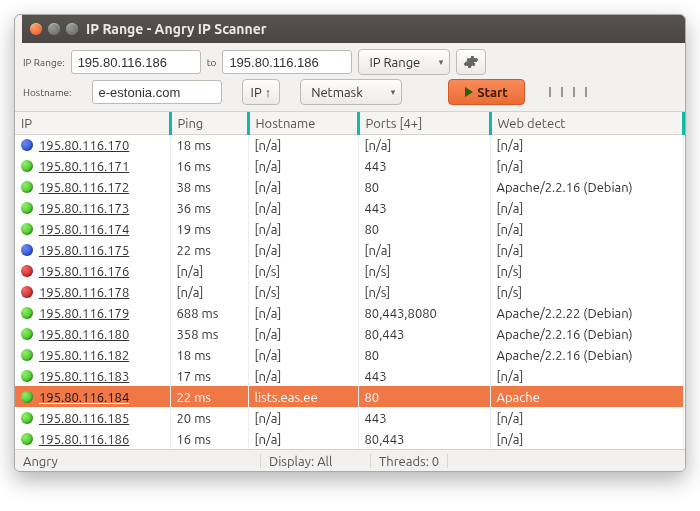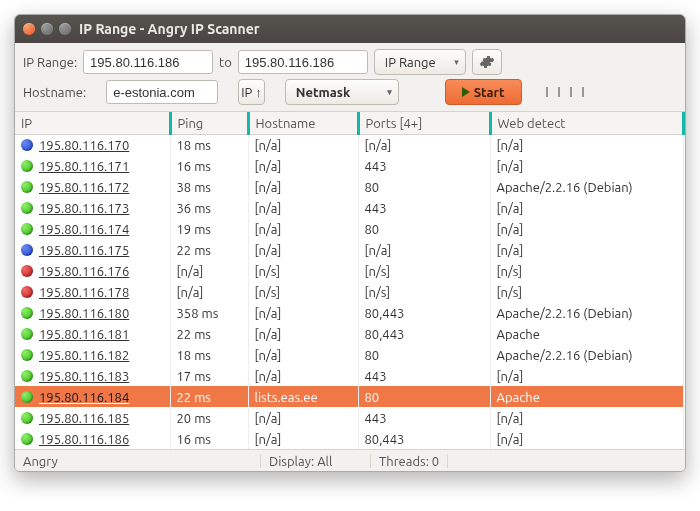--- a/index.html
+++ b/index.html
@@ -22,32 +22,33 @@
     box-shadow: 0 8px 22px rgba(0,0,0,0.3);
     background: #f2f1f0;
   }
   .titlebar {
     height: 28px;
     background: linear-gradient(#57534e, #4a4543);
     display: flex;
     align-items: center;
     padding: 0 8px;
     gap: 8px;
+    margin-left: 7px;
   }
   .titlebar .dots { display:flex; gap:6px; }
   .titlebar .dot { width:12px; height:12px; border-radius:50%; box-shadow: inset 0 1px 1px rgba(255,255,255,0.4); }
   .dot.close { background: radial-gradient(circle at 30% 30%, #f9a06a, #e95420); }
   .dot.min   { background: radial-gradient(circle at 30% 30%, #999, #666); }
   .dot.max   { background: radial-gradient(circle at 30% 30%, #999, #666); }
   .titlebar .title { color:#ece9e7; font-weight:bold; font-size:14px; }
 
   .toolbar { padding: 6px 8px; background:#f2f1f0; border-bottom:1px solid #d6d2cd; }
   .row { display:flex; align-items:center; gap:6px; margin-bottom:4px; }
   .row:last-child{margin-bottom:0;gap:20px;}
-  .lbl { color:#4c4c4c; font-size:13px; }
+  .lbl { color:#4c4c4c; font-size:10px; }
   .inp {
     height:24px; border:1px solid #bfbab4; border-radius:3px;
     background:#fff; padding:0 6px; font-size:13px; color:#333;
   }
   .btn {
     height:26px; border:1px solid #bfbab4; border-radius:4px;
     background:linear-gradient(#fdfdfc,#eeeae6); padding:0 10px;
     display:inline-flex; align-items:center; gap:4px; font-size:13px;
   }
   .btn.start {
@@ -107,25 +108,25 @@
         <span class="caret">▾</span>
       </div>
       <span class="btn" style="padding:0 6px">
         <svg class="gear" viewBox="0 0 24 24">
             <path fill="#666" d="M12 8a4 4 0 100 8 4 4 0 000-8zm9 4a7 7 0 00-.1-1.2l2-1.6-2-3.4-2.4 1a7 7 0 00-2-1.2l-.4-2.6h-4l-.4 2.6a7 7 0 00-2 1.2l-2.4-1-2 3.4 2 1.6A7 7 0 003 12c0 .4 0 .8.1 1.2l-2 1.6 2 3.4 2.4-1c.6.5 1.3.9 2 1.2l.4 2.6h4l.4-2.6c.7-.3 1.4-.7 2-1.2l2.4 1 2-3.4-2-1.6c.1-.4.1-.8.1-1.2z"></path>
           </svg>
       </span>
     </div>
     <div class="row">
       <span class="lbl">Hostname:</span>
-      <input class="inp" style="width: 112px;" value="e-estonia.com">
-      <span class="btn" style="padding:0 2px">
+      <input class="inp" style="width: 130px;" value="e-estonia.com">
+      <span class="btn" style="padding:0 8px">
         <span>IP ↑</span>
       </span>
-      <div class="btn combo" style="width:114px;justify-content:flex-start;font-weight:bold;">
+      <div class="btn combo" style="width:102px;justify-content:flex-start;">
         <span>Netmask</span>
         <span class="caret">▾</span>
       </div>
       <span style="flex:0 0 6px"></span>
       <span class="btn start">
         <span class="tri-right"></span>
         <span>Start</span>
       </span>
       <span class="menuwrap">
         <span class="menuicon">
@@ -255,39 +256,39 @@
           </td>
           <td>[n/a]</td>
           <td>[n/s]</td>
           <td>[n/s]</td>
           <td>[n/s]</td>
         </tr>
         <tr>
           <td>
             <div class="ipcell">
               <span class="status-dot g"></span>
+              <span class="ip-text">195.80.116.179</span>
+            </div>
+          </td>
+          <td>688 ms</td>
+          <td>[n/a]</td>
+          <td>80,443,8080</td>
+          <td>Apache/2.2.22 (Debian)</td>
+        </tr>
+        <tr>
+          <td>
+            <div class="ipcell">
+              <span class="status-dot g"></span>
               <span class="ip-text">195.80.116.180</span>
             </div>
           </td>
           <td>358 ms</td>
           <td>[n/a]</td>
           <td>80,443</td>
           <td>Apache/2.2.16 (Debian)</td>
-        </tr>
-        <tr>
-          <td>
-            <div class="ipcell">
-              <span class="status-dot g"></span>
-              <span class="ip-text">195.80.116.181</span>
-            </div>
-          </td>
-          <td>22 ms</td>
-          <td>[n/a]</td>
-          <td>80,443</td>
-          <td>Apache</td>
         </tr>
         <tr>
           <td>
             <div class="ipcell">
               <span class="status-dot g"></span>
               <span class="ip-text">195.80.116.182</span>
             </div>
           </td>
           <td>18 ms</td>
           <td>[n/a]</td>

